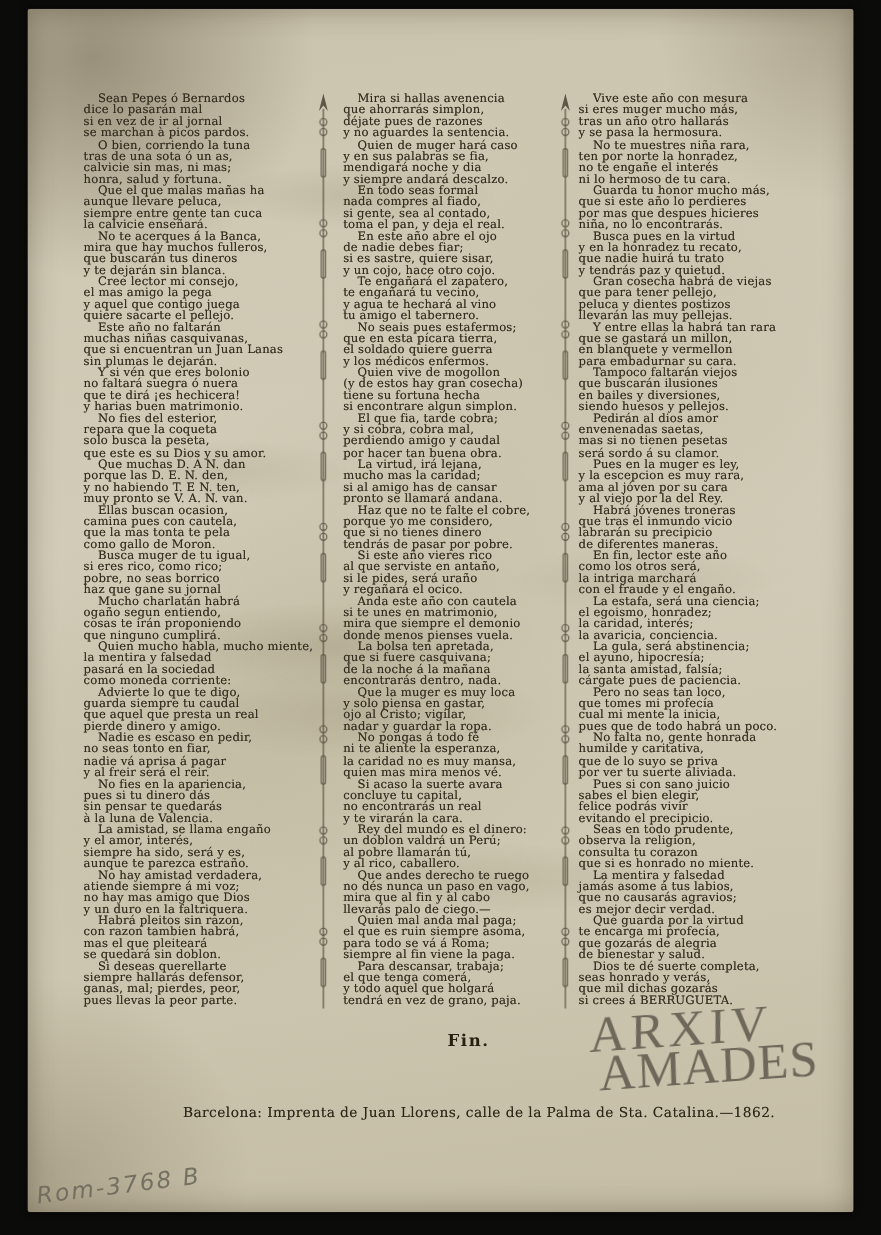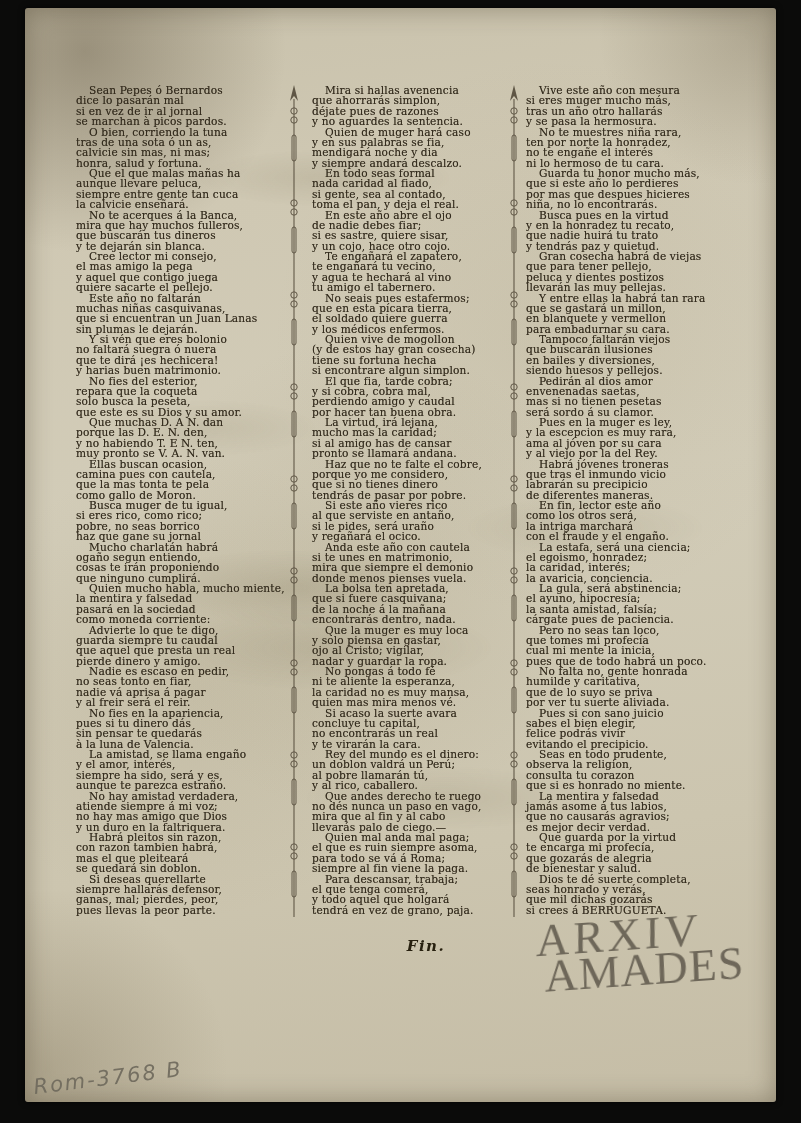--- a/index.html
+++ b/index.html
@@ -45,21 +45,20 @@
   .col .first{padding-left:13px;}
   .col1{width:212px;}
   .col2{width:160px;margin-left:12px;}
   .col3{width:200px;margin-left:6px;}
   .sep{flex:0 0 12px;opacity:.85;}
   .sep2{margin-left:36px;}
   .fin{
     position:absolute;left:356px;top:929px;width:90px;text-align:center;
     font-size:15px;font-weight:bold;letter-spacing:1.5px;color:#27200f;
     font-family:"DejaVu Serif","Liberation Serif",serif;
-    font-style:italic;
   }
   .stamp{
     position:absolute;left:512px;top:903px;
     color:rgba(84,78,67,.78);
     font-family:"Liberation Serif","DejaVu Serif",serif;
     transform:rotate(-4deg);filter:blur(.4px);
     line-height:1;pointer-events:none;
   }
   .stamp .l1{font-size:46px;letter-spacing:4px;transform:skewX(-4deg);}
   .stamp .l2{font-size:46px;letter-spacing:1px;margin-top:-10px;margin-left:6px;transform:skewX(-2deg);}
@@ -183,21 +182,21 @@
       <div class="col col2">
           <div class="line first">Mira si hallas avenencia</div>
           <div class="line">que ahorrarás simplon,</div>
           <div class="line">déjate pues de razones</div>
           <div class="line">y no aguardes la sentencia.</div>
           <div class="line first">Quien de muger hará caso</div>
           <div class="line">y en sus palabras se fia,</div>
           <div class="line">mendigará noche y dia</div>
           <div class="line">y siempre andará descalzo.</div>
           <div class="line first">En todo seas formal</div>
-          <div class="line">nada caridad al fiado,</div>
+          <div class="line">nada compres al fiado,</div>
           <div class="line">si gente, sea al contado,</div>
           <div class="line">toma el pan, y deja el real.</div>
           <div class="line first">En este año abre el ojo</div>
           <div class="line">de nadie debes fiar;</div>
           <div class="line">si es sastre, quiere sisar,</div>
           <div class="line">y un cojo, hace otro cojo.</div>
           <div class="line first">Te engañará el zapatero,</div>
           <div class="line">te engañará tu vecino,</div>
           <div class="line">y agua te hechará al vino</div>
           <div class="line">tu amigo el tabernero.</div>
@@ -360,16 +359,17 @@
         </div>
     </div>
 
     <div class="fin">Fin.</div>
 
     <div class="stamp">
       <div class="l1">ARXIV</div>
       <div class="l2">AMADES</div>
     </div>
 
+    <div class="imprint">Barcelona: Imprenta de Juan Llorens, calle de la Palma de Sta. Catalina.—1862.</div>
 
     <div class="pencil">Rom-3768 B</div>
   </div>
 </div>
 
 </body></html>

